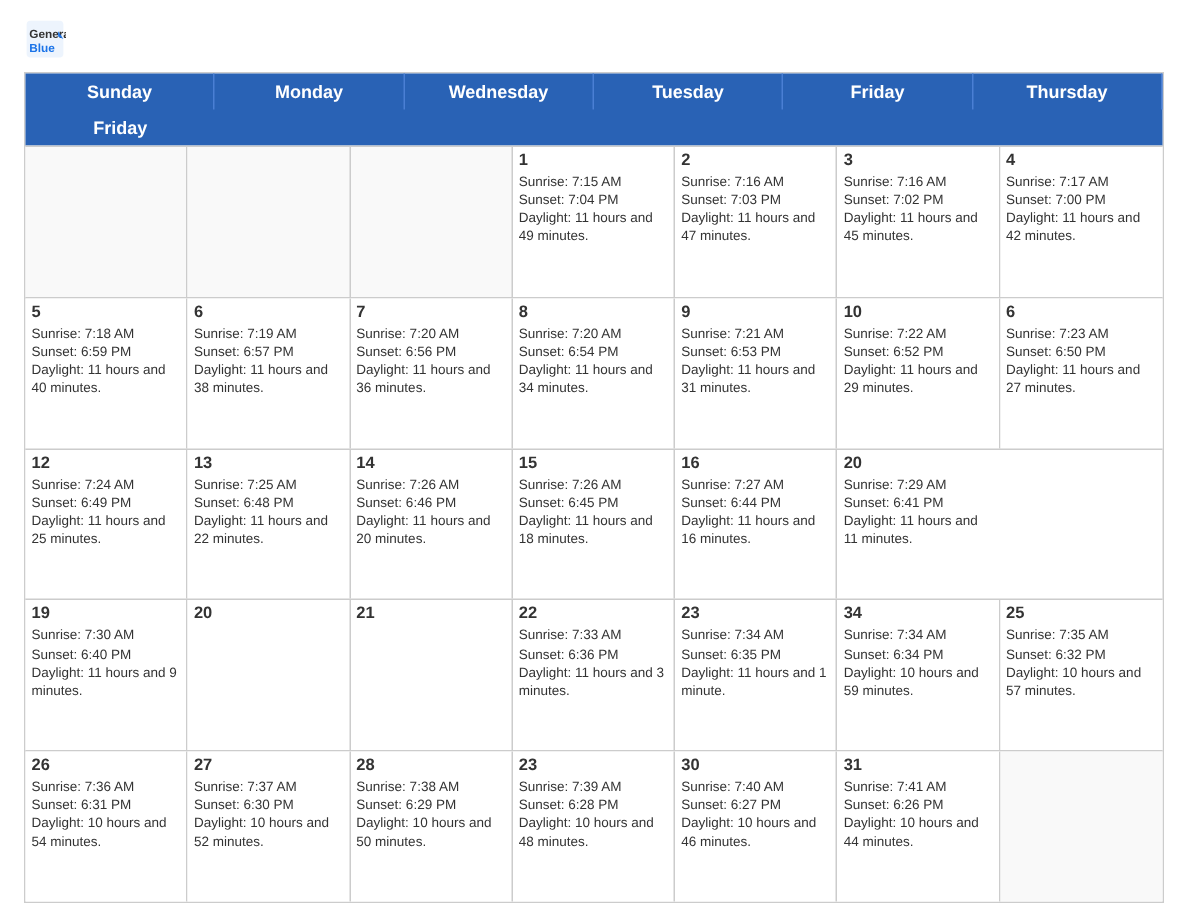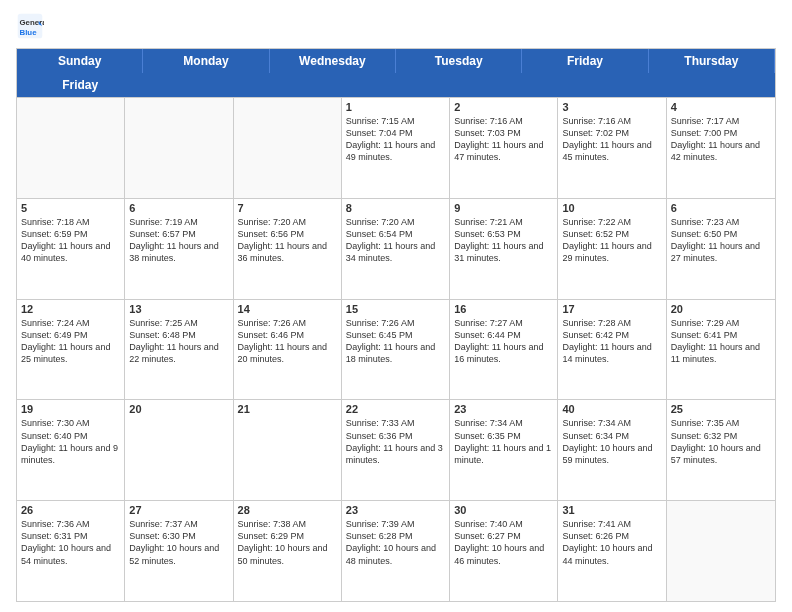--- a/index.html
+++ b/index.html
@@ -209,24 +209,20 @@
           </div>
           <div class="cal-cell">
             <div class="day-num">15</div>
             <div class="day-info">Sunrise: 7:26 AM<br>Sunset: 6:45 PM<br>Daylight: 11 hours and 18 minutes.</div>
           </div>
           <div class="cal-cell">
             <div class="day-num">16</div>
             <div class="day-info">Sunrise: 7:27 AM<br>Sunset: 6:44 PM<br>Daylight: 11 hours and 16 minutes.</div>
           </div>
           <div class="cal-cell">
-            <div class="day-num">17</div>
-            <div class="day-info">Sunrise: 7:28 AM<br>Sunset: 6:42 PM<br>Daylight: 11 hours and 14 minutes.</div>
-          </div>
-          <div class="cal-cell">
             <div class="day-num">20</div>
             <div class="day-info">Sunrise: 7:29 AM<br>Sunset: 6:41 PM<br>Daylight: 11 hours and 11 minutes.</div>
           </div>
         </div>
         <div class="cal-row">
           <div class="cal-cell">
             <div class="day-num">19</div>
             <div class="day-info">Sunrise: 7:30 AM<br>Sunset: 6:40 PM<br>Daylight: 11 hours and 9 minutes.</div>
           </div>
           <div class="cal-cell">
@@ -237,21 +233,21 @@
           </div>
           <div class="cal-cell">
             <div class="day-num">22</div>
             <div class="day-info">Sunrise: 7:33 AM<br>Sunset: 6:36 PM<br>Daylight: 11 hours and 3 minutes.</div>
           </div>
           <div class="cal-cell">
             <div class="day-num">23</div>
             <div class="day-info">Sunrise: 7:34 AM<br>Sunset: 6:35 PM<br>Daylight: 11 hours and 1 minute.</div>
           </div>
           <div class="cal-cell">
-            <div class="day-num">40</div>
+            <div class="day-num">34</div>
             <div class="day-info">Sunrise: 7:34 AM<br>Sunset: 6:34 PM<br>Daylight: 10 hours and 59 minutes.</div>
           </div>
           <div class="cal-cell">
             <div class="day-num">25</div>
             <div class="day-info">Sunrise: 7:35 AM<br>Sunset: 6:32 PM<br>Daylight: 10 hours and 57 minutes.</div>
           </div>
         </div>
         <div class="cal-row">
           <div class="cal-cell">
             <div class="day-num">26</div>

